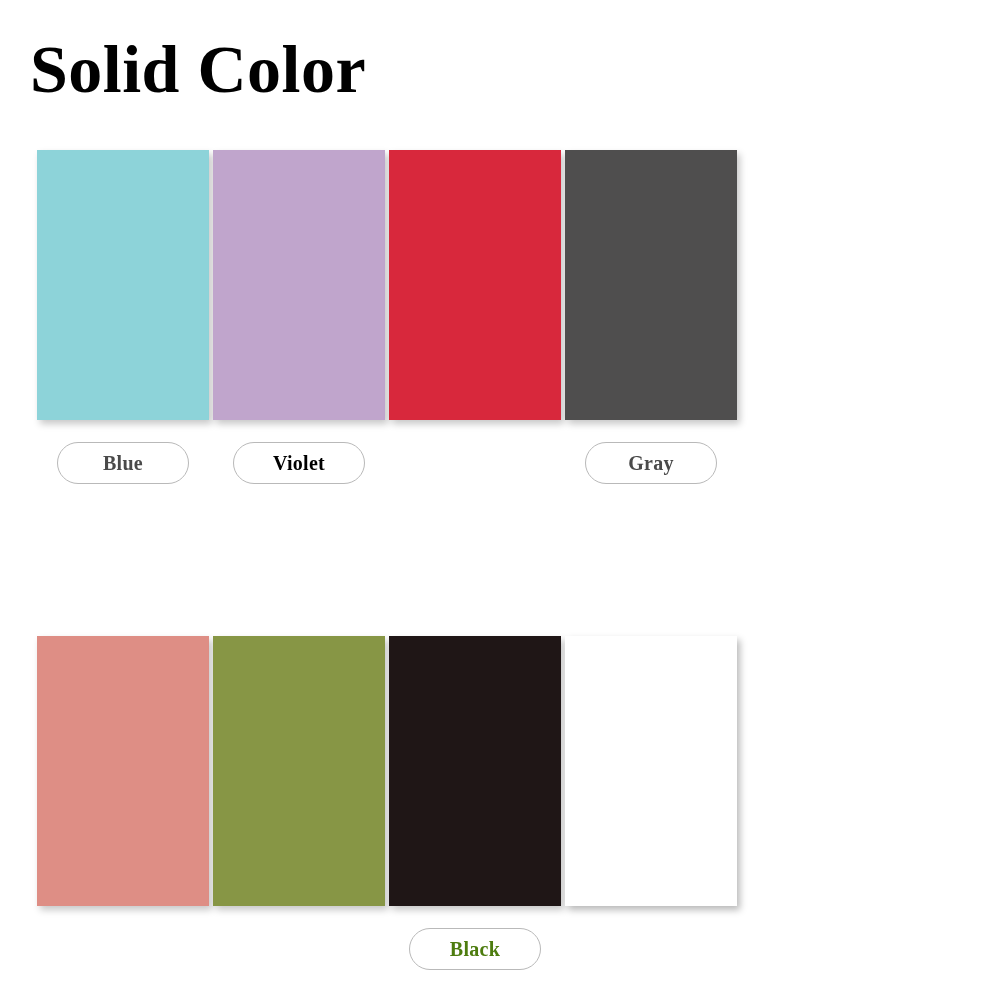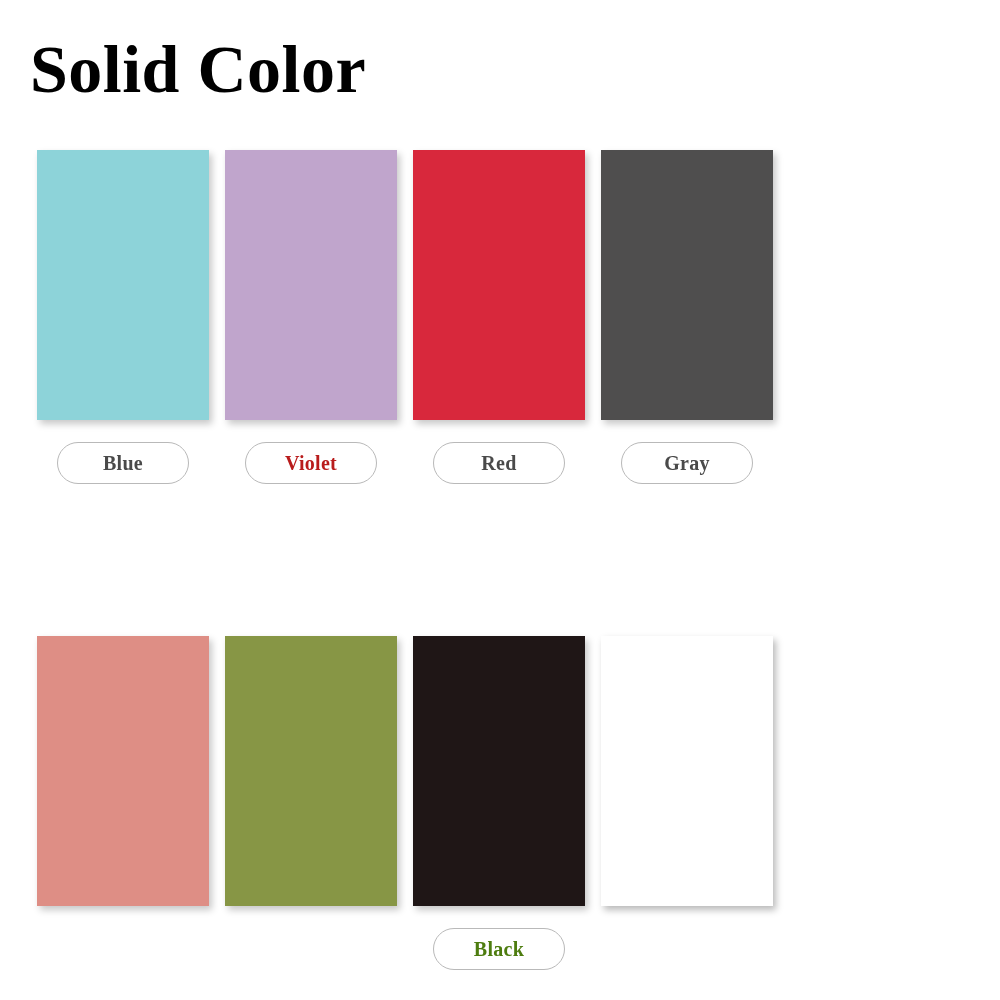--- a/index.html
+++ b/index.html
@@ -51,21 +51,21 @@
     align-items: flex-start;
     justify-content: flex-start;
     padding-left: 37px;
     box-sizing: border-box;
   }
   .swatch-row.row-1 { margin-bottom: 0px; }
   .swatch-row.row-2 { margin-top: 152px; }
 
   .swatch-cell {
     width: 172px;
-    margin-right: 16px;
+    margin-right: 4px;
     display: flex;
     flex-direction: column;
     align-items: center;
   }
   .swatch-cell:last-child { margin-right: 16px; }
 
   .swatch-chip {
     width: 172px;
     height: 270px;
     box-shadow: 3px 4px 7px rgba(0,0,0,0.22);
@@ -105,26 +105,25 @@
     <div class="swatch-row row-1">
 
       <div class="swatch-cell">
         <div class="swatch-chip" style="background-color: rgb(141, 211, 217);"></div>
         <div class="swatch-label" style="color: rgb(74, 74, 74); border-color: rgb(185, 185, 185);">Blue</div>
       </div>
 
 
       <div class="swatch-cell">
         <div class="swatch-chip" style="background-color: rgb(192, 165, 204);"></div>
-        <div class="swatch-label" style="color: #b91c1c; border-color: rgb(185, 185, 185);">Violet</div>
+        <div class="swatch-label" style="color: #000000; border-color: rgb(185, 185, 185);">Violet</div>
       </div>
 
       <div class="swatch-cell">
         <div class="swatch-chip" style="background-color: rgb(216, 40, 60);"></div>
-        <div class="swatch-label" style="color: rgb(74, 74, 74); border-color: rgb(185, 185, 185);">Red</div>
       </div>
 
       <div class="swatch-cell">
         <div class="swatch-chip" style="background-color: rgb(79, 78, 78);"></div>
         <div class="swatch-label" style="color: rgb(74, 74, 74); border-color: rgb(185, 185, 185);">Gray</div>
       </div>
 
     </div>
 
     <div class="swatch-row row-2">

